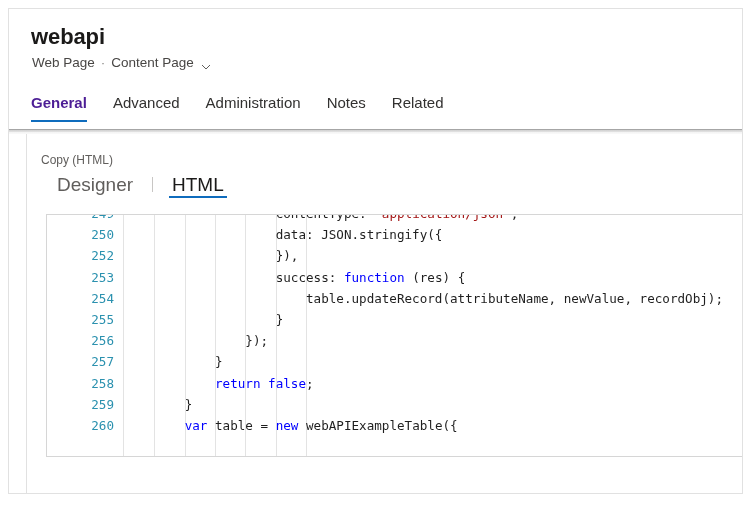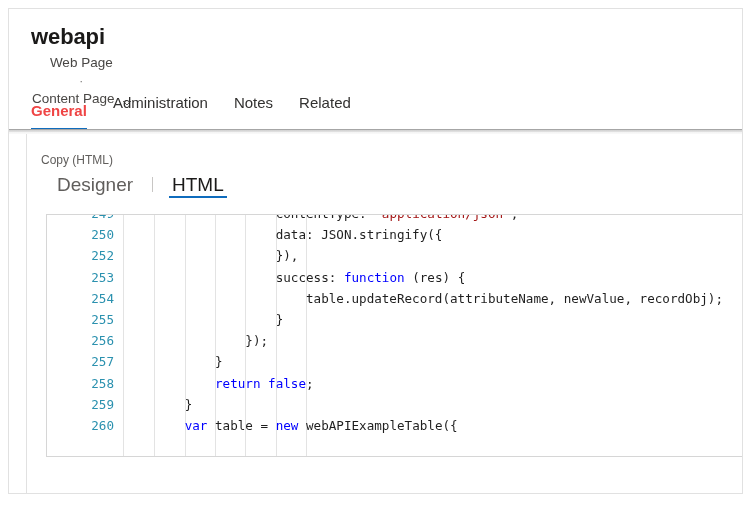--- a/index.html
+++ b/index.html
@@ -50,21 +50,20 @@
   }
   #record-subtitle {
     position: absolute;
     left: 23px;
     top: 45px;
     font-size: 13.5px;
     color: #484644;
     line-height: 18px;
     display: flex;
     align-items: center;
-    flex-direction: column;
   }
   #record-subtitle .sep {
     margin: 0 6px;
     color: #8a8886;
   }
   #entity-type-picker {
     display: inline-flex;
     align-items: center;
     cursor: pointer;
     color: #484644;
@@ -89,22 +88,21 @@
     font-size: 15px;
     color: #323130;
     padding: 0 0 9px 0;
     margin-right: 26px;
     cursor: pointer;
     line-height: 20px;
     white-space: nowrap;
   }
   .main-tab.selected {
     font-weight: 600;
-    color: #ef4444;
-    margin-top: 8px;
+    color: #4c1d95;
   }
   .main-tab.selected::after {
     content: "";
     position: absolute;
     left: 0;
     right: 0;
     bottom: 0;
     height: 2.5px;
     background: #0f6cbd;
   }
@@ -277,20 +275,23 @@
           <svg viewBox="0 0 10 10" width="10" height="10" aria-hidden="true">
             <path d="M1 3 L5 7 L9 3" fill="none" stroke="#605e5c" stroke-width="1"></path>
           </svg>
         </span>
       </span>
     </div>
 
     <div id="main-tabs">
       <div class="main-tab selected">
         <span>General</span>
+      </div>
+      <div class="main-tab">
+        <span>Advanced</span>
       </div>
       <div class="main-tab">
         <span>Administration</span>
       </div>
       <div class="main-tab">
         <span>Notes</span>
       </div>
       <div class="main-tab">
         <span>Related</span>
       </div>

